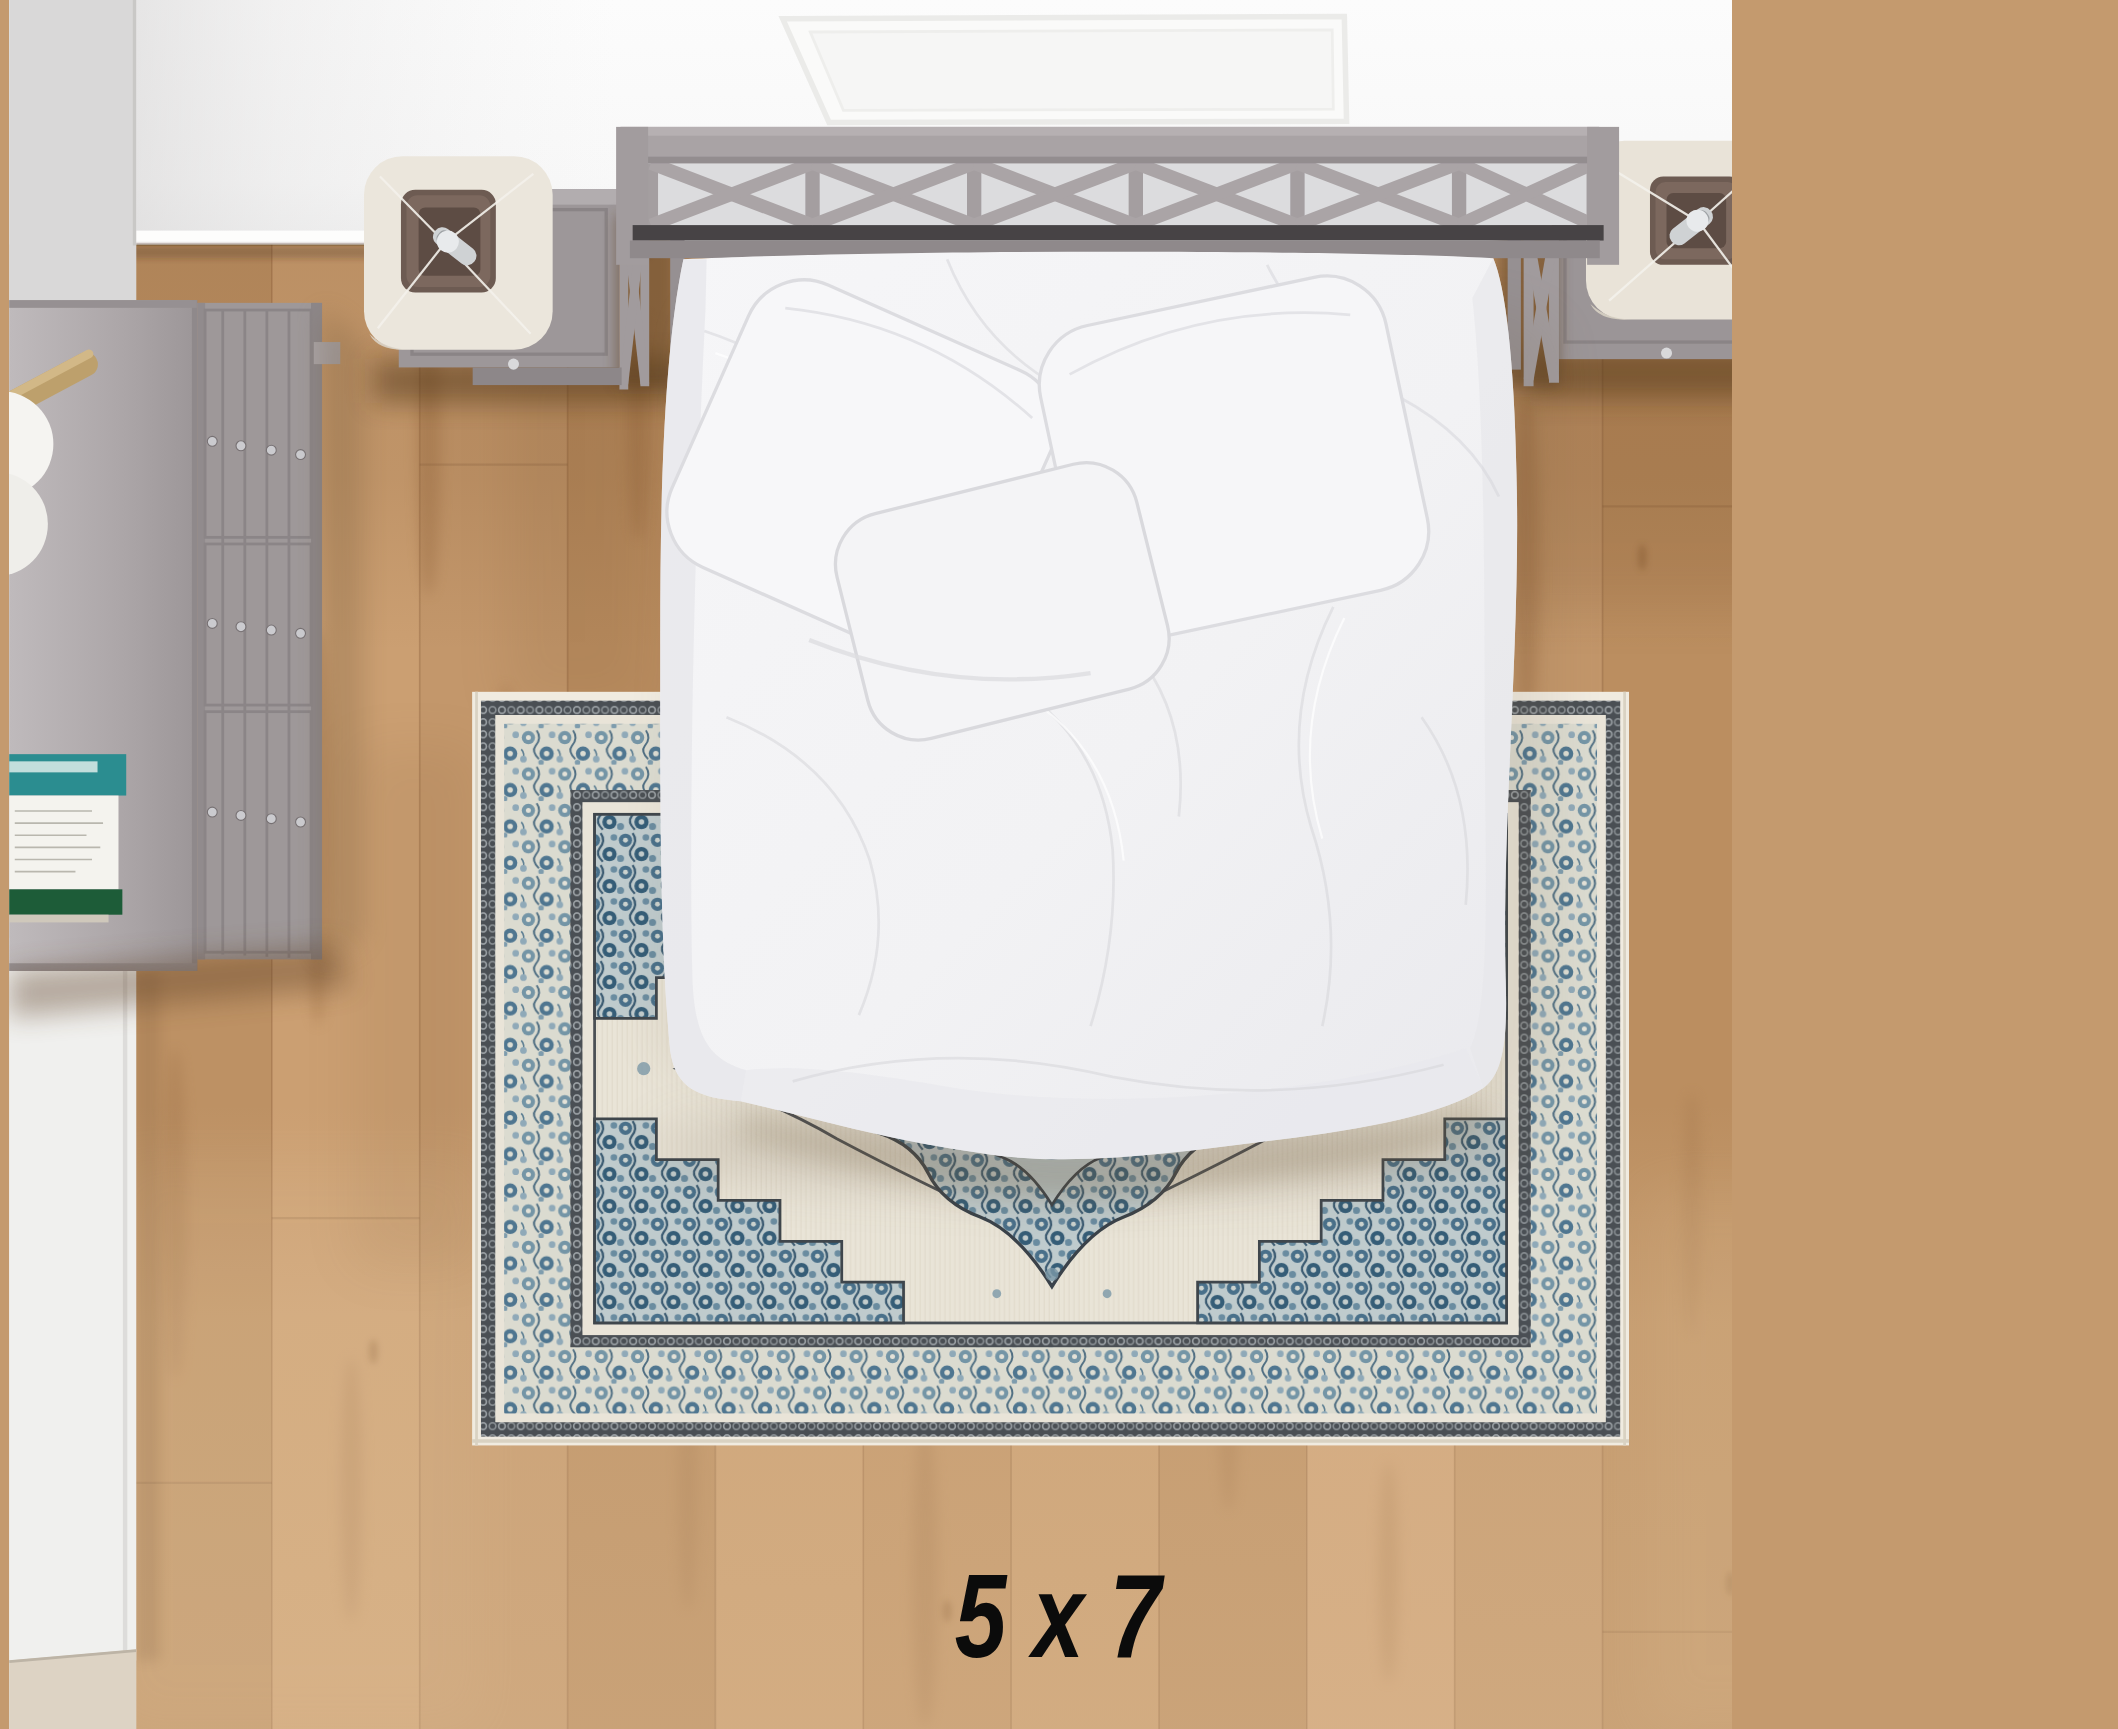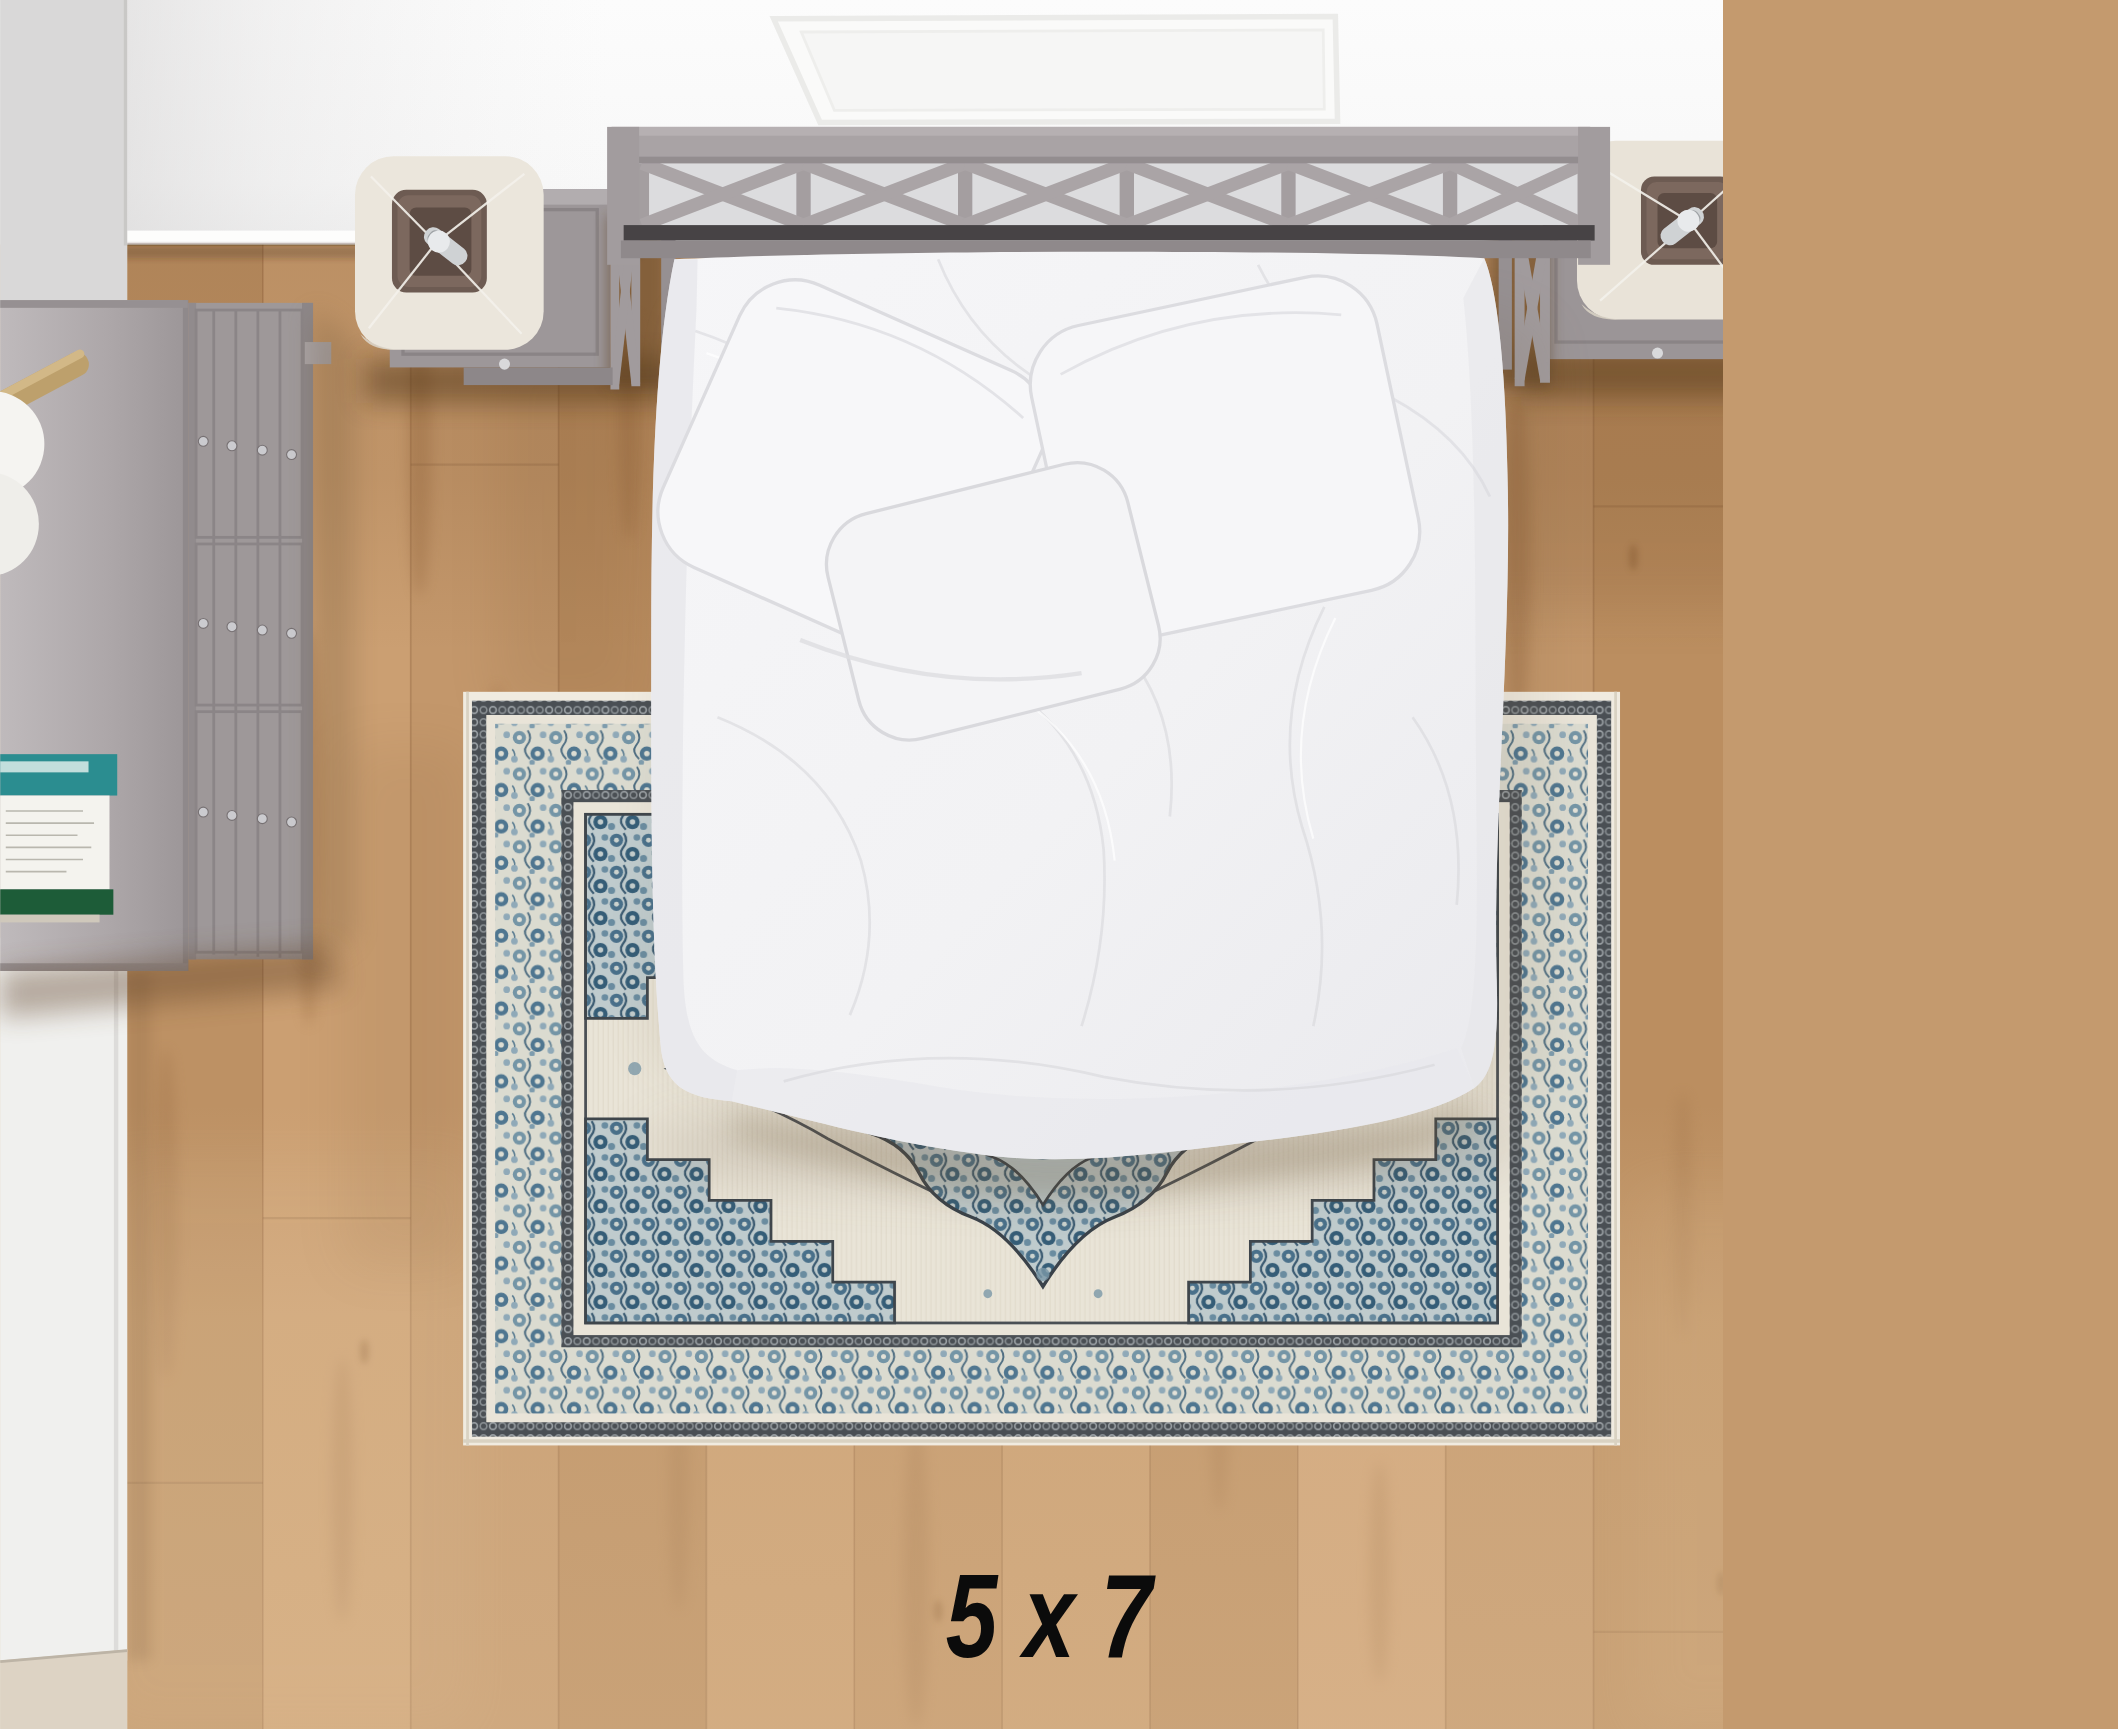--- a/index.html
+++ b/index.html
@@ -1,16 +1,16 @@
 <!DOCTYPE html>
 <html style="font-size:8.8px"><head>
 <meta charset="utf-8">
 <style>
   html,body{margin:0;padding:0;background:#c49a6e;}
-  #scene{width:1723px;height:1729px;position:relative;overflow:hidden;}
+  #scene{width:1723px;height:1729px;position:relative;overflow:hidden;margin-left:9px;}
   svg{display:block;}
   text{font-family:"Liberation Sans", sans-serif;}
 </style>
 </head>
 <body>
 <div id="scene">
 <svg width="2119" height="1729" viewBox="0 0 3840 3134" xmlns="http://www.w3.org/2000/svg">
 <defs>
   <filter id="b6" x="-40%" y="-40%" width="180%" height="180%">
           <feGaussianBlur stdDeviation="6"></feGaussianBlur>

